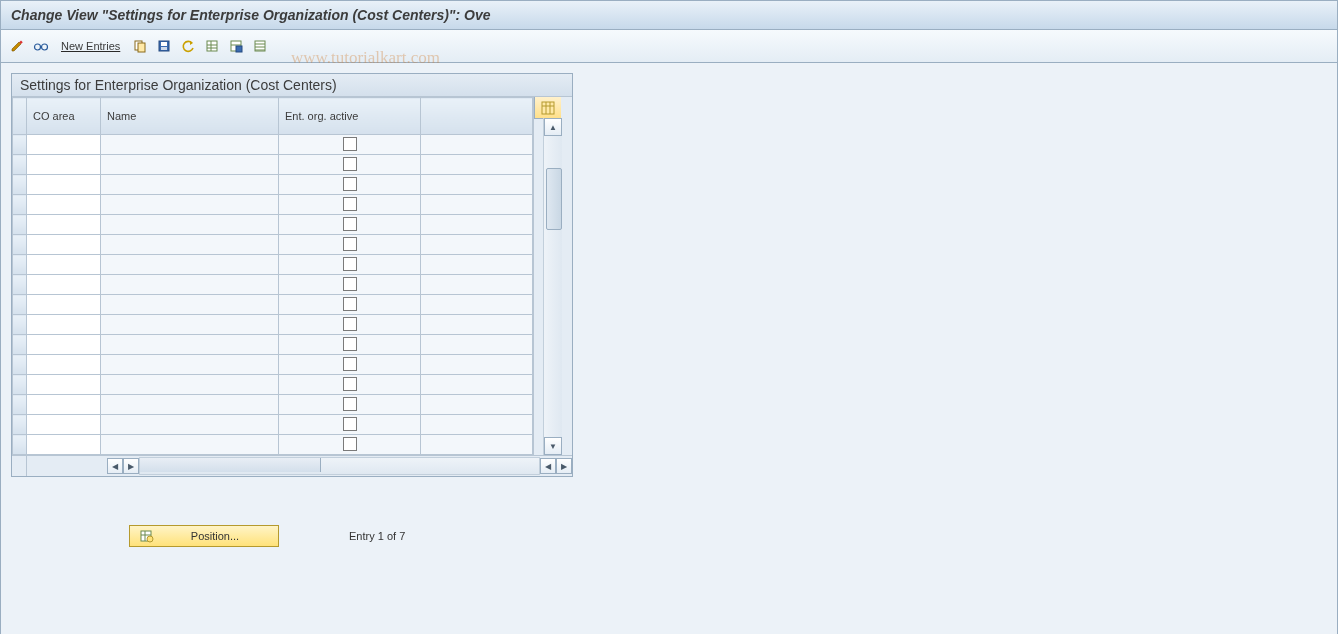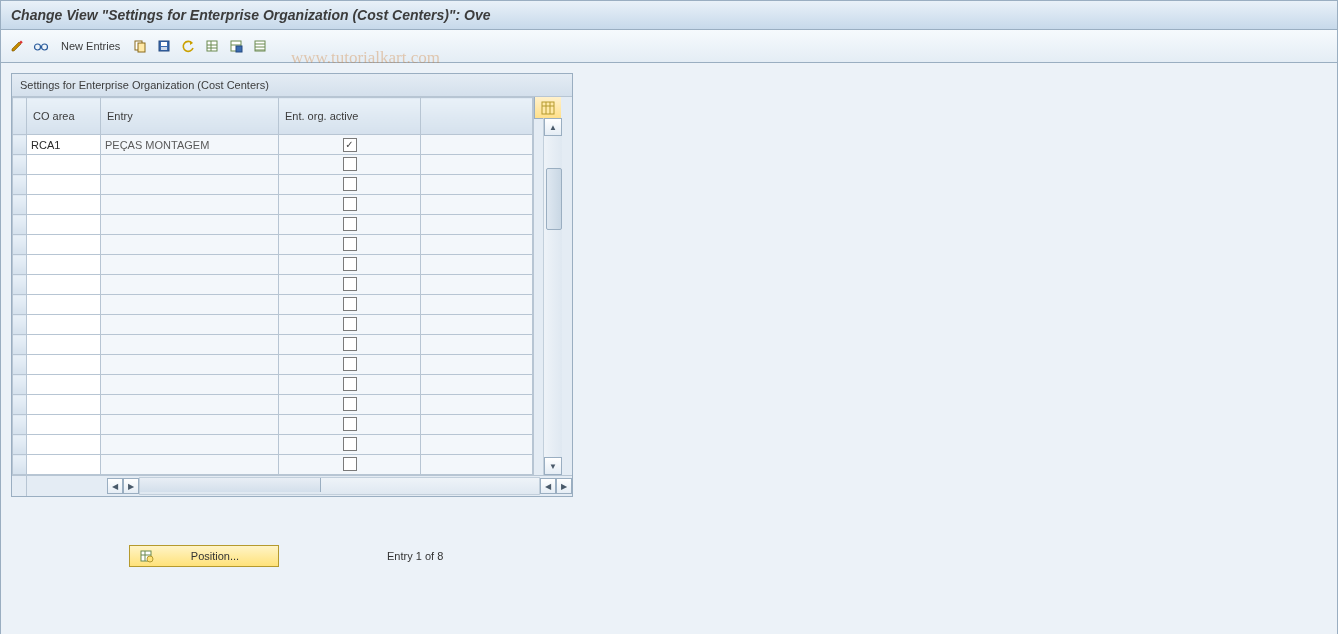--- a/index.html
+++ b/index.html
@@ -8,36 +8,36 @@
   .window { width:1338px; height:634px; background:#fff; border:1px solid #9aaec1; box-sizing:border-box; }
 
   
   .title-bar { height:28px; line-height:28px; padding:0 10px;
     background:linear-gradient(#e9f1f8,#c7d9ea); border-bottom:1px solid #9aaec1;
     font-style:italic; font-weight:bold; font-size:14px; color:#3c3c3c; }
 
   
   .toolbar { height:26px; display:flex; align-items:center; gap:4px;
     padding:3px 6px; background:linear-gradient(#f6fafd,#e4edf5);
-    border-bottom:1px solid #9aaec1; position:relative; }
+    border-bottom:1px solid #9aaec1; position:relative;text-decoration:underline; }
   .tbtn { width:20px; height:20px; display:flex; align-items:center; justify-content:center;
     border:0; background:transparent; padding:0; }
   .new-entries { font-size:11px; color:#3b3b3b; padding:0 6px; height:20px;
     display:flex; align-items:center; background:transparent; border:0; }
   .watermark { position:absolute; left:290px; top:18px; font-size:17px; color:rgba(210,120,40,0.35);
     font-family:Georgia,serif; pointer-events:none; }
 
   
   .client { padding:10px; background:#ecf2f8; height:calc(100% - 28px - 32px); box-sizing:border-box; }
 
   
   .panel { width:560px; border:1px solid #9aaec1; background:#e4ecf4; }
   .panel-title { height:22px; line-height:22px; padding:0 8px;
     background:linear-gradient(#e4ecf4,#d4e0ec); border-bottom:1px solid #b7c5d3;
-    font-size:11px; color:#3c3c3c; }
+    font-size:14px; color:#3c3c3c; }
 
   
   .tbl-wrap { display:flex; }
   .tbl { border-collapse:collapse; table-layout:fixed; }
   .tbl th, .tbl td { border:1px solid #b7c5d3; height:20px; box-sizing:border-box; }
   .tbl th { background:linear-gradient(#e9f1f8,#d5e1ed); font-weight:normal; text-align:left;
     padding:12px 6px; font-size:11px; color:#3c3c3c; }
   .rowsel { width:14px; background:linear-gradient(#e9f1f8,#d5e1ed); }
   td.rowsel { cursor:pointer; }
   td.co { width:74px; padding:0 4px; background:#fff; font-size:11px; }
@@ -68,21 +68,21 @@
   .hsegL, .hsegR { display:flex; gap:0; }
   .hbtn { width:16px; height:16px; background:linear-gradient(#fff,#e5edf5);
     border:1px solid #9aaec1; box-sizing:border-box; display:flex; align-items:center;
     justify-content:center; font-size:8px; color:#4a5a6a; }
   .htrack { flex:1; height:16px; background:linear-gradient(#eef3f8,#dfe8f1);
     border:1px solid #c2cfdb; position:relative; }
   .hthumb { position:absolute; left:0; top:0; height:14px; width:180px;
     background:linear-gradient(#e8eef5,#d3dfeb); border-right:1px solid #9aaec1; }
 
   
-  .footer-row { margin-top:48px; margin-left:118px; display:flex; align-items:center; gap:108px; }
+  .footer-row { margin-top:48px; margin-left:118px; display:flex; align-items:center; gap:70px; }
   .pos-btn { width:150px; height:22px; display:flex; align-items:center;
     background:linear-gradient(#fff4c6,#ffe27a); border:1px solid #b59a2e; box-sizing:border-box; }
   .pos-btn .ic { width:22px; display:flex; justify-content:center; }
   .pos-btn .lbl { flex:1; text-align:center; font-size:11px; color:#333; }
   .entry-status { font-size:11px; color:#333; }
 
   
   svg { display:block; }
 </style>
 </head>
@@ -172,33 +172,26 @@
 
     <div class="panel">
       <div class="panel-title">Settings for Enterprise Organization (Cost Centers)</div>
 
       <div class="tbl-wrap">
         <table class="tbl" id="grid">
           <thead>
             <tr>
               <th class="rowsel"></th>
               <th style="width:74px">CO area</th>
-              <th style="width:178px">Entry</th>
+              <th style="width:178px">Name</th>
               <th style="width:142px">Ent. org. active</th>
               <th style="width:112px"></th>
             </tr>
           </thead>
           <tbody id="grid-body">
-              <tr>
-                <td class="rowsel"></td>
-                <td class="co">RCA1</td>
-                <td class="nm">PEÇAS MONTAGEM</td>
-                <td class="fl"><span class="cb">✓</span></td>
-                <td class="pad"></td>
-              </tr>
               <tr>
                 <td class="rowsel"></td>
                 <td class="co"></td>
                 <td class="nm"></td>
                 <td class="fl"><span class="cb"></span></td>
                 <td class="pad"></td>
               </tr>
               <tr>
                 <td class="rowsel"></td>
                 <td class="co"></td>
@@ -348,17 +341,17 @@
         <span class="ic">
           <svg width="14" height="14">
               <rect x="1" y="2" width="10" height="10" fill="#fff" stroke="#6b8a50"></rect>
               <line x1="1" y1="6" x2="11" y2="6" stroke="#6b8a50"></line>
               <line x1="5" y1="2" x2="5" y2="12" stroke="#6b8a50"></line>
               <circle cx="10" cy="10" r="3" fill="#ffe27a" stroke="#b59a2e"></circle>
             </svg>
         </span>
         <span class="lbl">Position...</span>
       </button>
-      <span class="entry-status">Entry 1 of 8</span>
+      <span class="entry-status">Entry 1 of 7</span>
     </div>
 
   </div>
 </div>
 
 </body></html>

